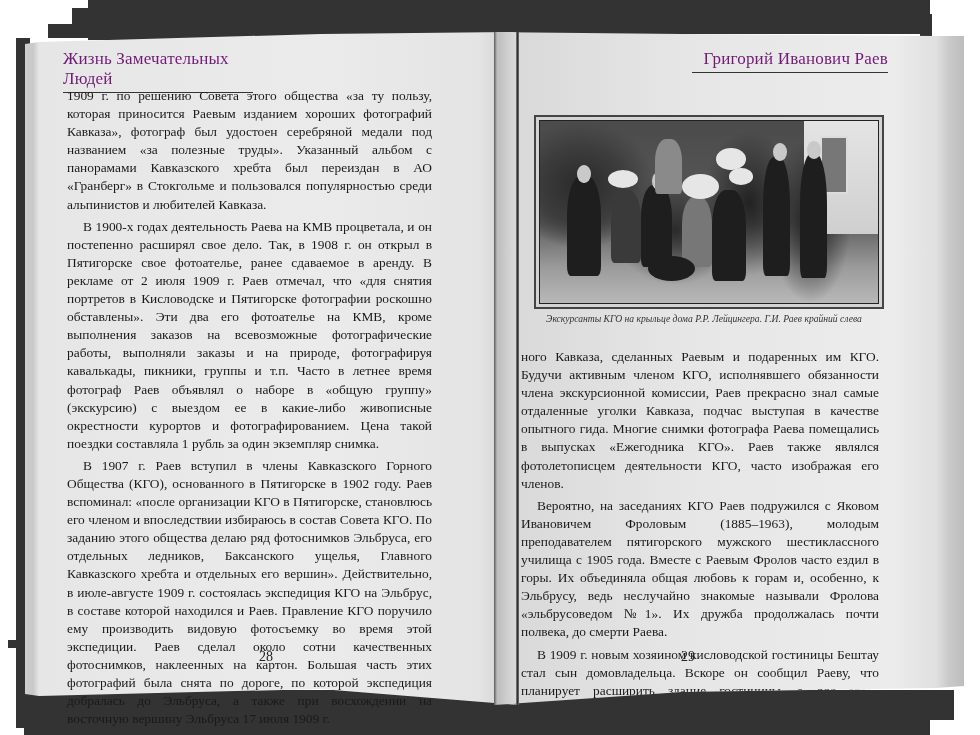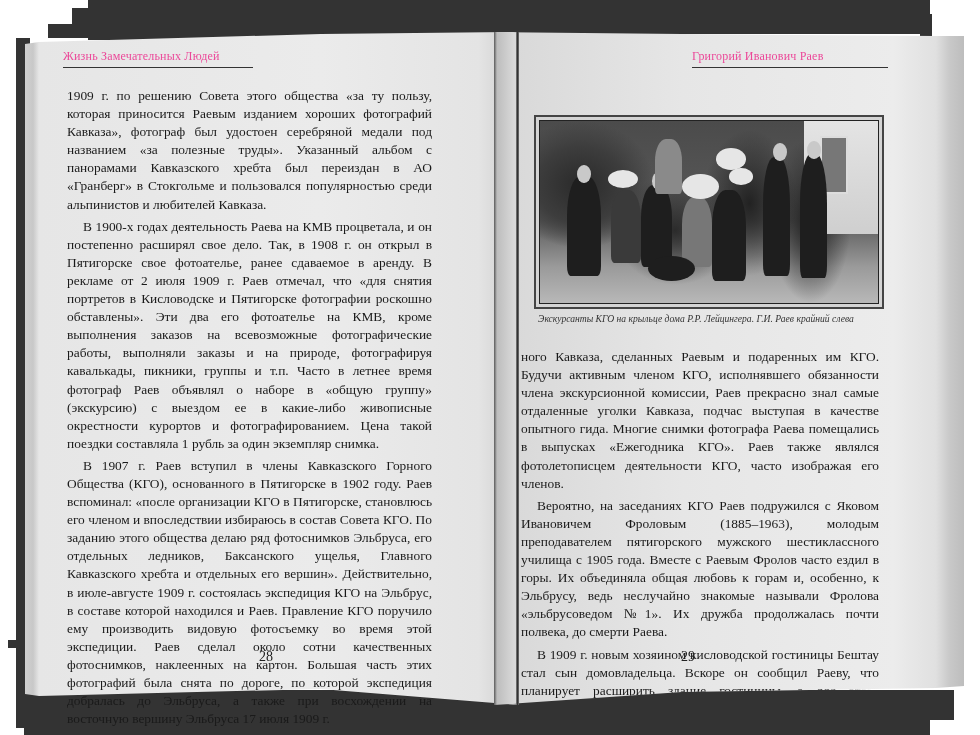--- a/index.html
+++ b/index.html
@@ -24,26 +24,26 @@
     .page-right {
       left: 494px; width: 470px;
       background: linear-gradient(90deg, #5a5a5a 0px, #bdbdbd 3px, #d9d9d9 20px, #e6e6e6 40%, #ececec 85%, #e0e0e0 94%, #c8c8c8 97%, #bdbdbd 100%);
       clip-path: polygon(0 0, 40% 2px, 94% 4px, 100% 4px, 100% 654px, 94% 656px, 40% 660px, 0 673px);
     }
     .gutter {
       position: absolute; left: 516px; top: 32px; width: 3px; height: 673px;
       background: linear-gradient(90deg, #888 0, #333 50%, #777 100%);
     }
     .running-head {
-      position: absolute; top: 49px; font-size: 12px; letter-spacing: 0.2px;
-      font-family: "Liberation Serif", serif; color: #ec4899;
+      position: absolute; top: 49px; font-size: 17px; letter-spacing: 0.2px;
+      font-family: "Liberation Serif", serif; color: #701a75;
       padding-bottom: 3px;
     }
     .rh-left { left: 63px; width: 190px; border-bottom: 1px solid #333; }
-    .rh-right { right: 16px; width: 195px; border-bottom: 1px solid #333; }
+    .rh-right { right: 16px; width: 195px; text-align: right; border-bottom: 1px solid #333; }
     .body-text {
       position: absolute; font-family: "Liberation Serif", serif;
       font-size: 13.4px; line-height: 18.1px; text-align: justify;
       color: #1a1a1a;
     }
     .body-text p { margin: 4px; text-indent: 0; }
     .body-text p.indent { text-indent: 16px; }
     .left-text { left: 63px; top: 83px; width: 373px; }
     .right-text { left: 23px; top: 312px; width: 366px; }
     .photo-frame {
@@ -73,21 +73,21 @@
     .photo .figure {
       position: absolute; border-radius: 40% 40% 10% 10%; background: #1e1e1e;
     }
     .photo .hat {
       position: absolute; border-radius: 50%; background: #e6e6e6;
     }
     .photo .face {
       position: absolute; border-radius: 50%; background: #c9c9c9;
     }
     .caption {
-      position: absolute; left: 16px; top: 280px; width: 372px;
+      position: absolute; left: 24px; top: 280px; width: 372px;
       font-family: "Liberation Serif", serif; font-style: italic;
       font-size: 9.6px; line-height: 13px; text-align: center; color: #333;
     }
     .folio {
       position: absolute; top: 649px; font-family: "Liberation Serif", serif;
       font-size: 14px; color: #222;
     }
     .folio-left { left: 259px; }
     .folio-right { left: 681px; }
   </style>

